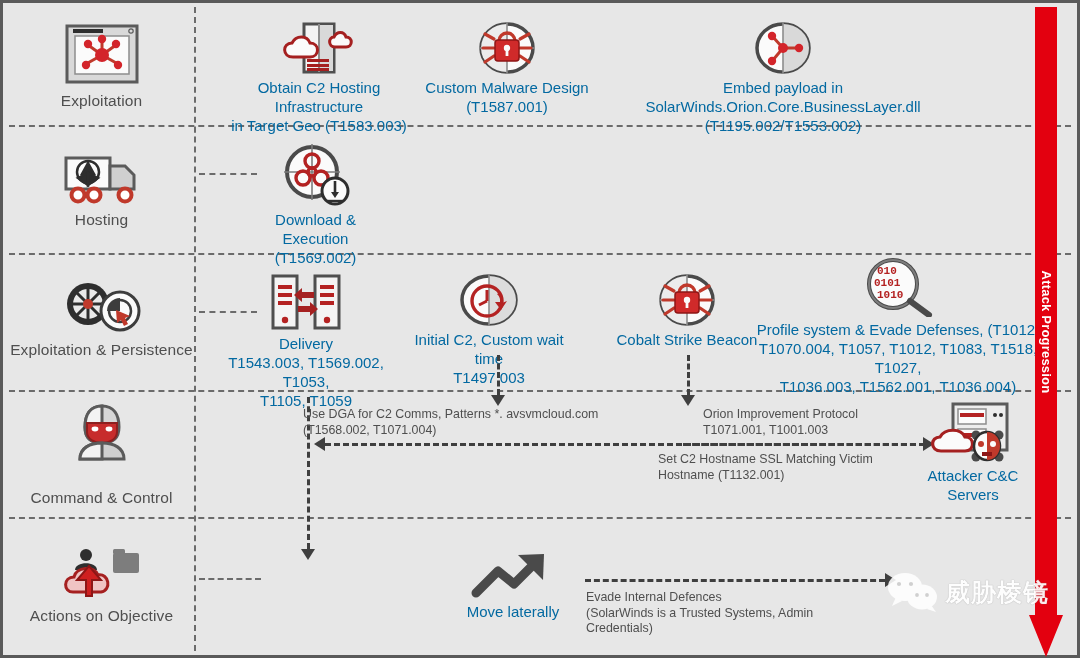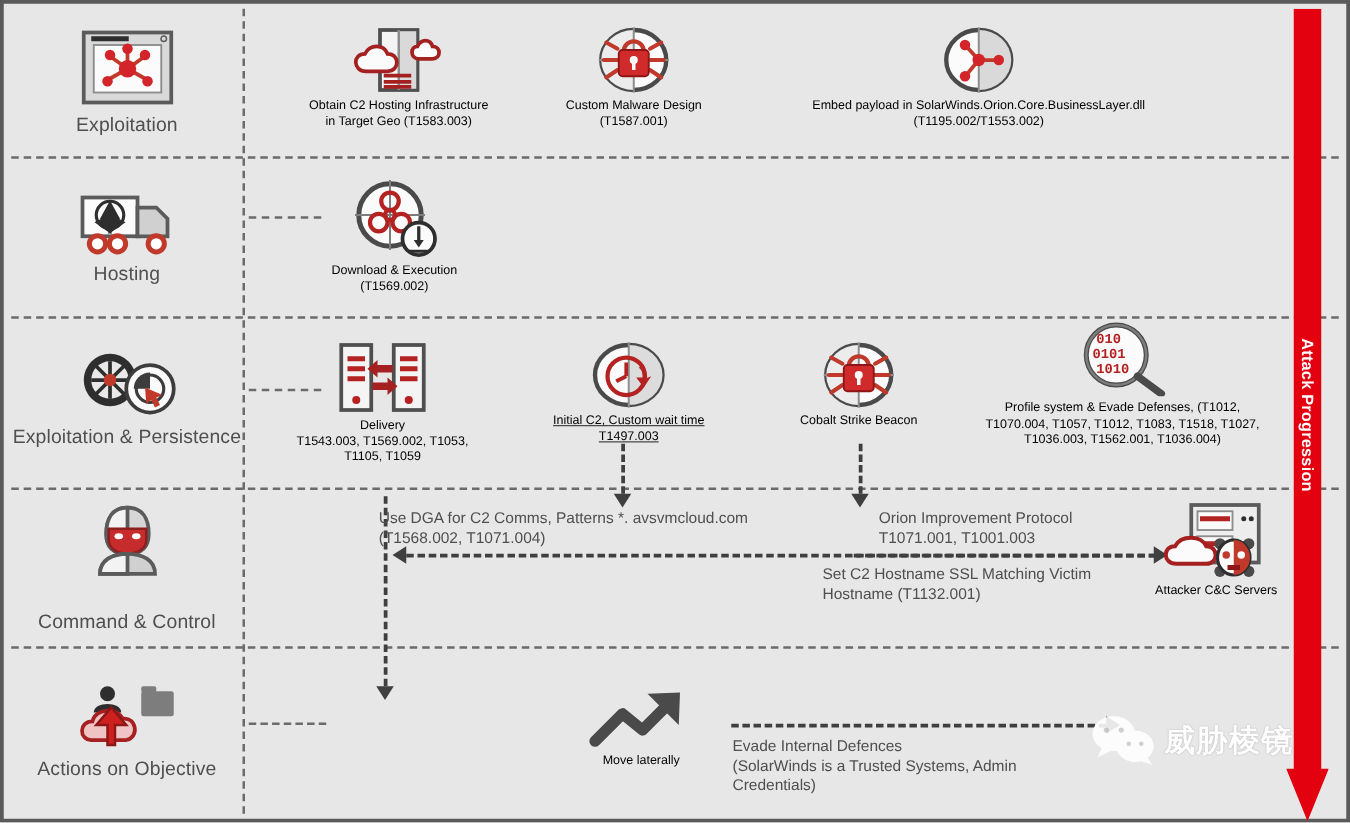--- a/index.html
+++ b/index.html
@@ -36,21 +36,21 @@
     font-size:15.5px;color:#4f4f4f;line-height:1.22;margin-top:7px;
     letter-spacing:.1px;
   }
   
   .node{
     position:absolute;
     display:flex;flex-direction:column;align-items:center;
     text-align:center;
   }
   .node .nlabel{
-    font-size:10px;color:#000000;line-height:1.26;margin-top:4px;
+    font-size:15px;color:#0369a1;line-height:1.26;margin-top:4px;
     white-space:pre-line;
   }
   .freetext{
     position:absolute;text-align:left;font-size:12.4px;
     color:#4f4f4f;line-height:1.26;white-space:pre-line;
   }
   
   .dashh{
     position:absolute;height:0;border-top:3px dashed #3f3f3f;
   }
@@ -77,21 +77,21 @@
   }
   #progression .ptext{
     position:absolute;left:50%;top:50%;
     transform:translate(-50%,-50%) rotate(90deg);
     transform-origin:center center;
     color:#fff;font-size:13px;font-weight:bold;white-space:nowrap;
     letter-spacing:.2px;
   }
   
   #watermark{
-    position:absolute;right:42px;bottom:42px;
+    position:absolute;right:28px;bottom:42px;
     display:flex;align-items:center;gap:5px;
     opacity:.92;pointer-events:none;
   }
   #watermark .wtext{
     font-size:25px;color:#ffffff;font-weight:bold;
     text-shadow:0 0 1px rgba(120,120,120,.8);
     letter-spacing:1px;
   }
   svg{display:block;}
 </style>
@@ -317,21 +317,21 @@
           <path d="M44 19 L32 19 L32 15 L24 22 L32 29 L32 25 L44 25 Z"></path>
           <path d="M28 33 L40 33 L40 29 L48 36 L40 43 L40 39 L28 39 Z"></path>
         </g>
       </svg>
     </span>
     <div class="nlabel">Delivery
 T1543.003, T1569.002, T1053,
 T1105, T1059</div>
   </div>
 
-  <div class="node" style="left:410px;top:270px;width:180px;text-decoration:underline;">
+  <div class="node" style="left:396px;top:270px;width:180px;">
     <span>
       <svg width="62" height="54" viewBox="0 0 62 54">
         <ellipse cx="31" cy="27" rx="27" ry="24" fill="#fbfbfb" stroke="#4a4a4a" stroke-width="3.5"></ellipse>
         <path d="M31 3 A27 24 0 0 1 31 51 Z" fill="#dcdcdc"></path>
         <line x1="31" y1="1" x2="31" y2="53" stroke="#8d8d8d" stroke-width="1.6"></line>
         <circle cx="29" cy="28" r="15" fill="none" stroke="#b42222" stroke-width="3.4"></circle>
         <line x1="29" y1="28" x2="29" y2="17" stroke="#b42222" stroke-width="3"></line>
         <line x1="29" y1="28" x2="21" y2="32" stroke="#b42222" stroke-width="3"></line>
         <path d="M41 20 a12 12 0 0 1 3 10 l5 -2 l-6 9 l-6 -8 l5 0 a9 9 0 0 0 -3 -8 z" fill="#b42222"></path>
       </svg>

